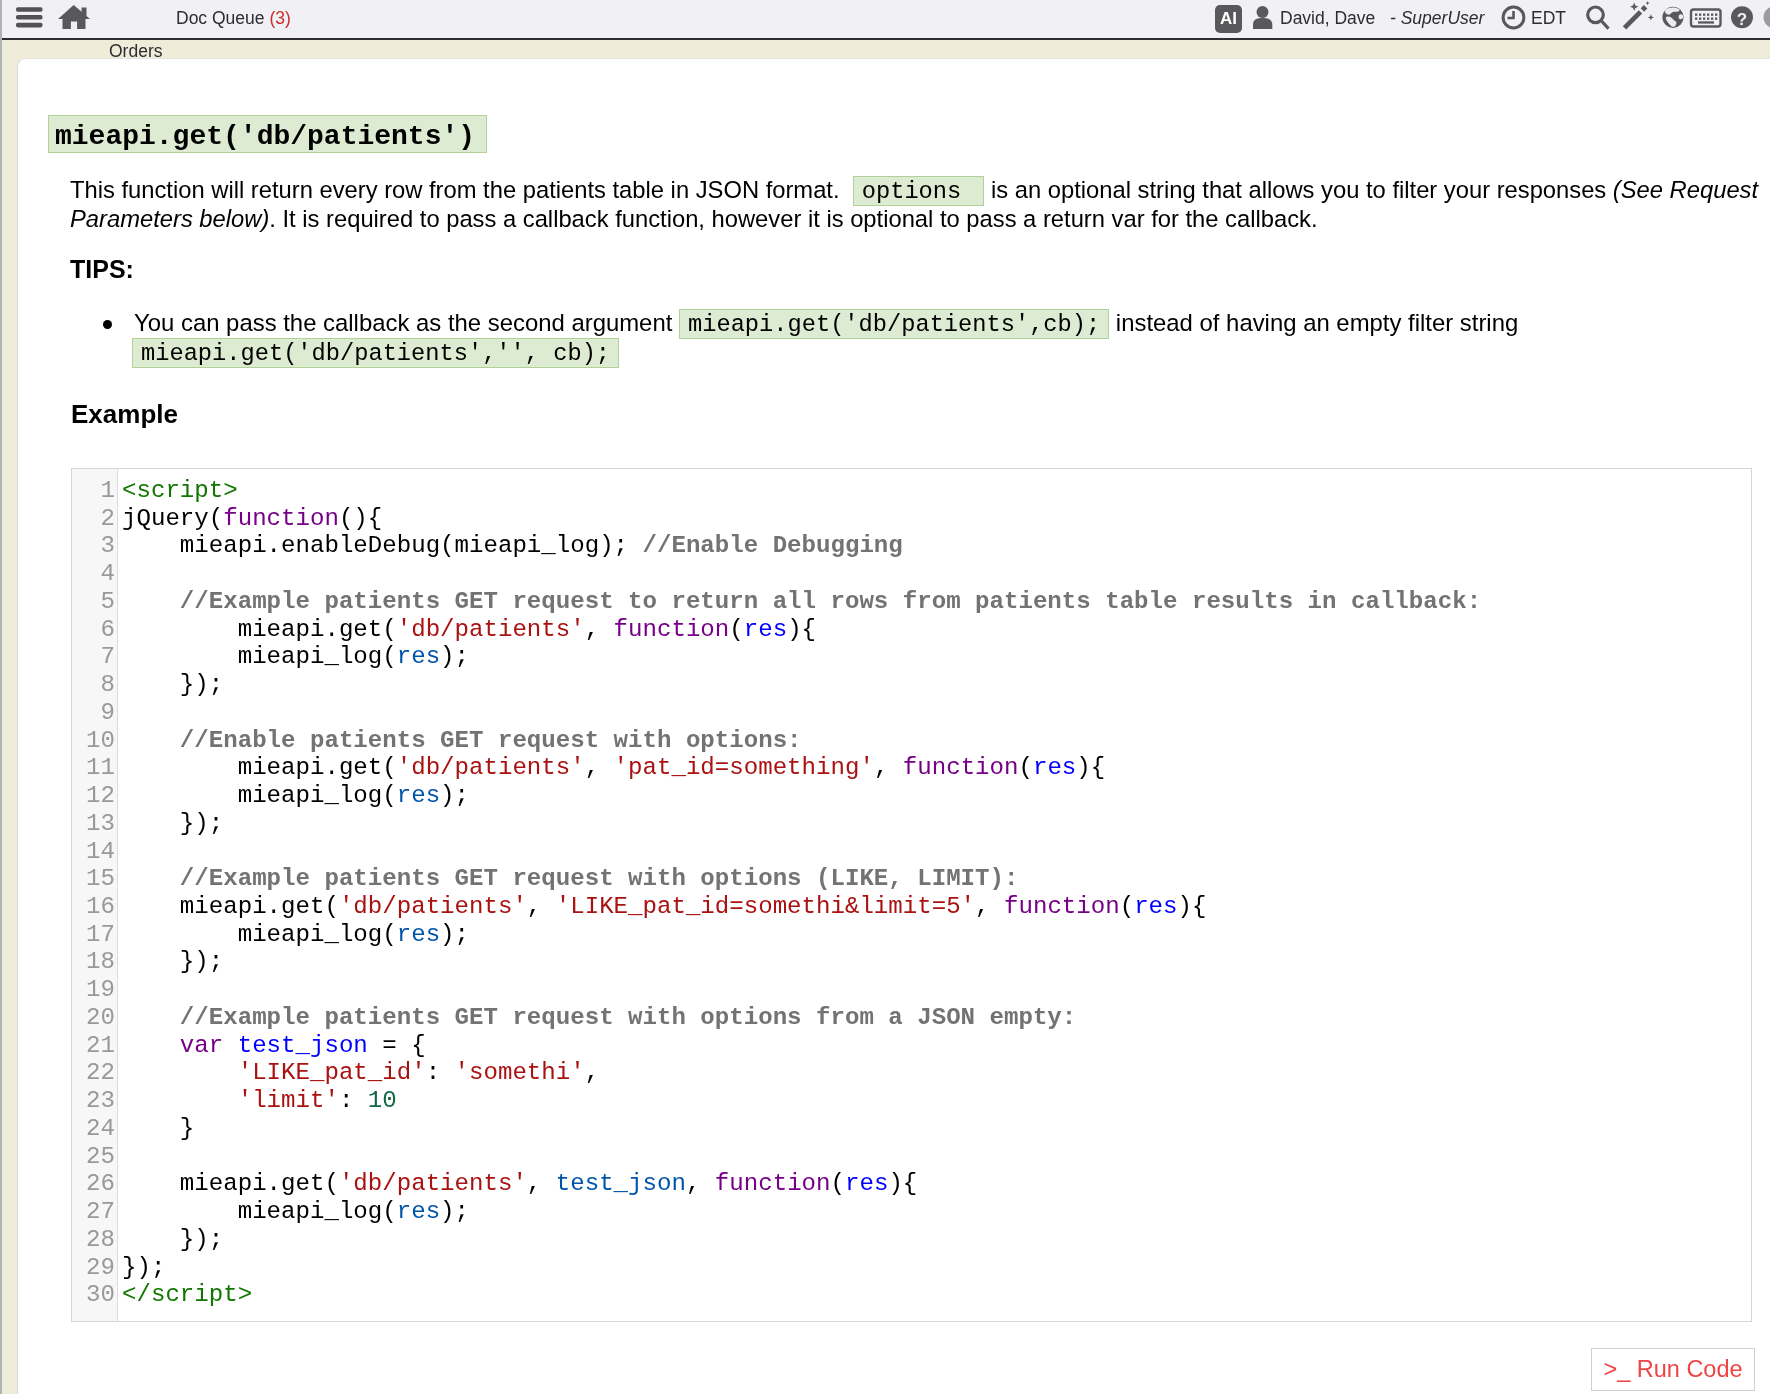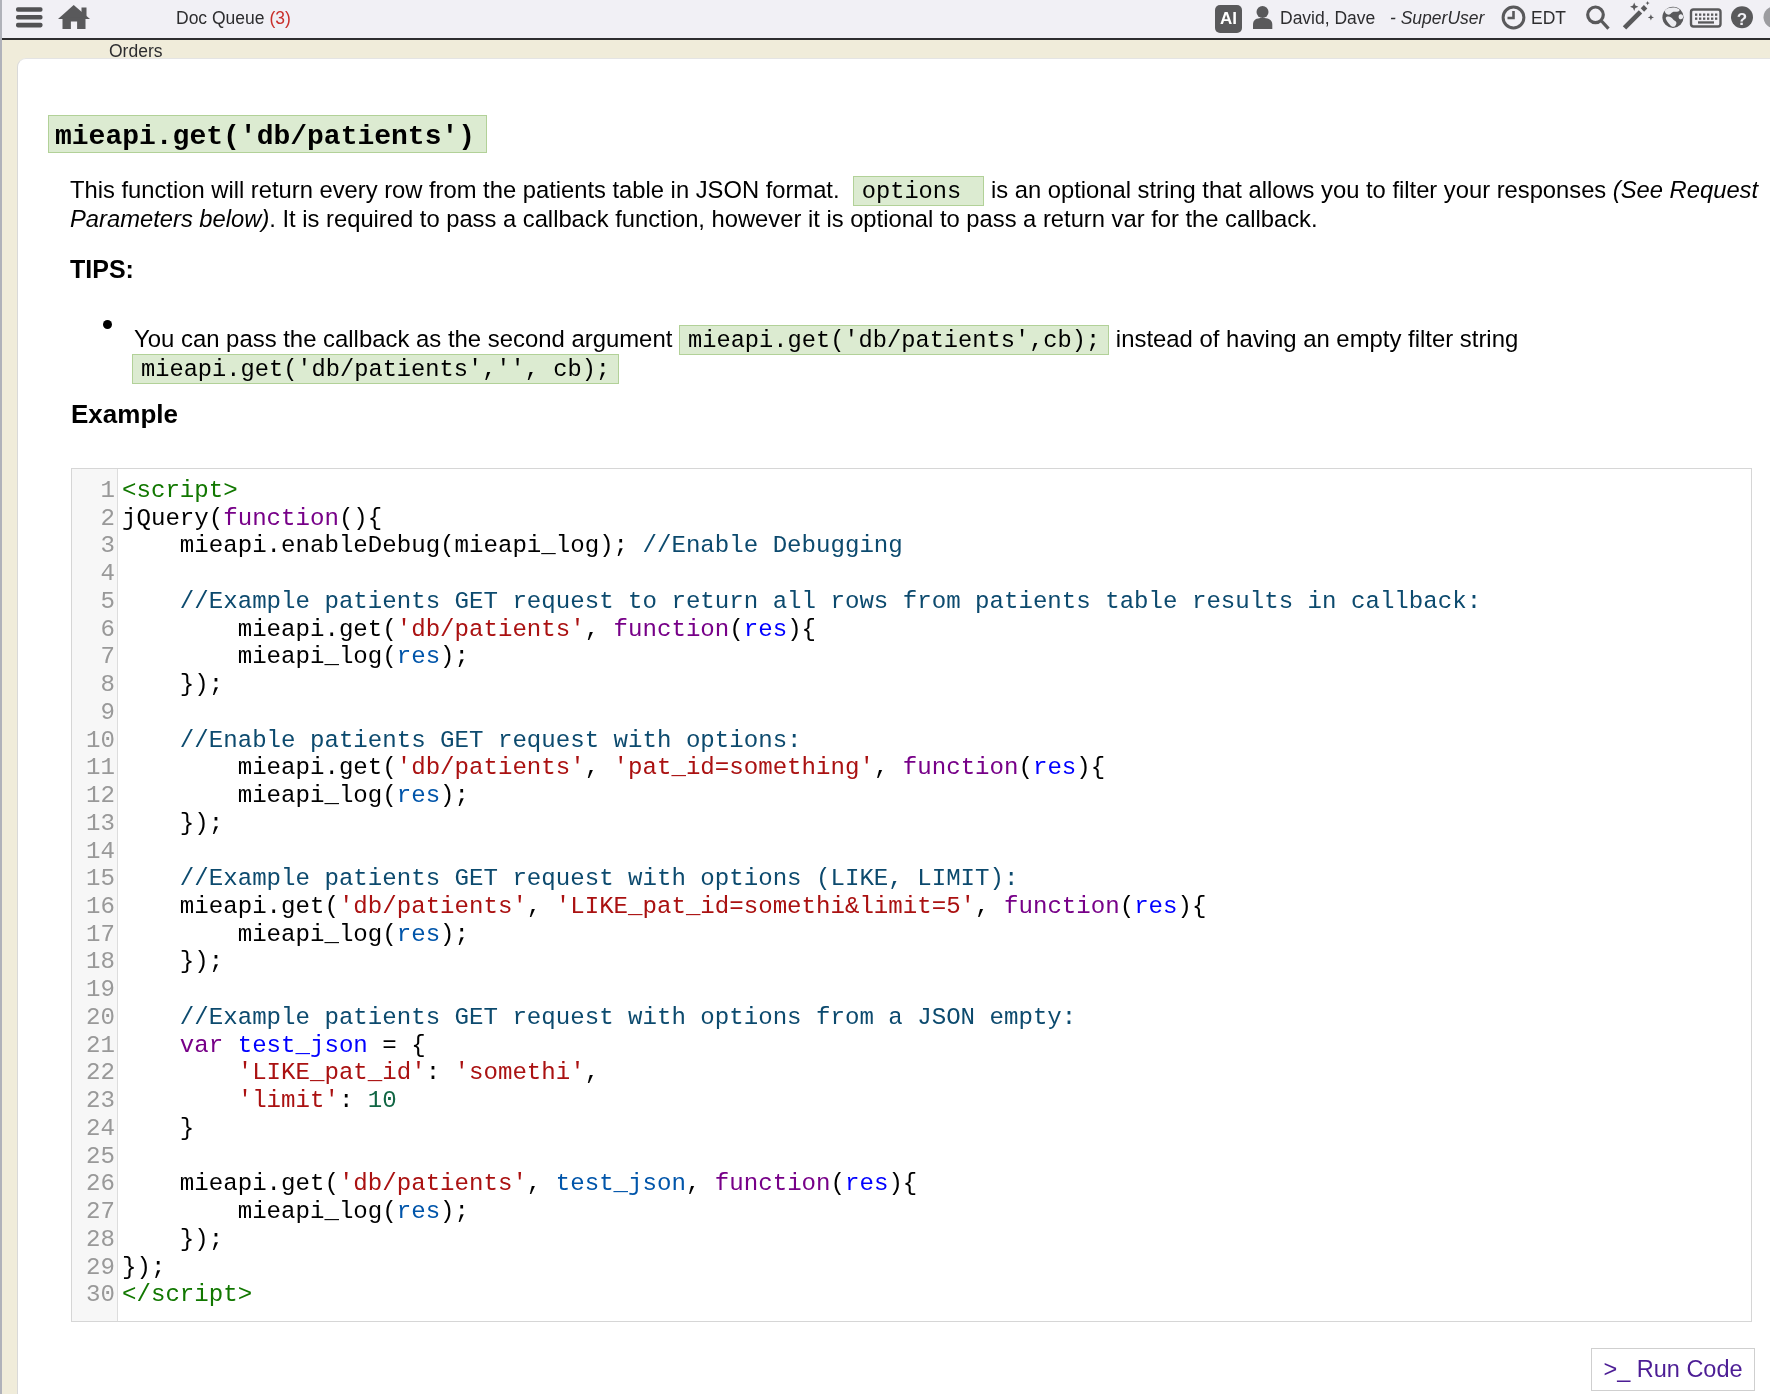--- a/index.html
+++ b/index.html
@@ -41,21 +41,21 @@
   .para {
     position:absolute; left:70px; top:176px; width:1786px;
     font-size:23.75px; line-height:28.05px; color:#000;
   }
   .ic {
     font-family:"Liberation Mono", monospace; font-size:23.7px; line-height:26px;
     background:#dcebd1; border:1.5px solid #b2d198; padding:1px 8px 0 8px;
   }
   .tips { position:absolute; left:70px; top:255px; font-size:25px; font-weight:bold; }
   .bullet {
-    position:absolute; left:134px; top:325px; width:1620px;
+    position:absolute; left:134px; top:309px; width:1620px;
     font-size:23.9px; line-height:28.2px;
   }
   .dot { position:absolute; left:103px; top:320px; width:9px; height:9px; border-radius:50%; background:#000; }
   .h2 { position:absolute; left:71px; top:399px; font-size:26px; font-weight:bold; }
 
   
   .cmwrap {
     position:absolute; left:71px; top:468px; width:1681px; height:854px;
     border:1px solid #d6d6d6; background:#fff;
     font-family:"Liberation Mono", monospace; font-size:24.1px; line-height:27.74px;
@@ -63,31 +63,31 @@
   .gut {
     position:absolute; left:0; top:0; bottom:0; width:46px;
     background:#f7f7f7; border-right:1px solid #ddd;
     color:#999; text-align:right; padding-top:8px;
   }
   .gut div { padding-right:2px; height:27.74px; }
   .codearea { position:absolute; left:47px; top:0; right:0; padding:8px 0 0 3px; color:#000; }
   .codearea div { height:27.74px; white-space:pre; }
   .tg { color:#117700; }
   .kw { color:#770088; }
-  .cmt { color:#0c4a6e; }
+  .cmt { color:#737373;font-weight:bold; }
   .str { color:#aa1111; }
   .df { color:#0000ff; }
   .v2 { color:#0055aa; }
   .num { color:#116644; }
 
   
   .runbtn {
     position:absolute; left:1591px; top:1348px; width:164px; height:43px;
     background:#fff; border:1.5px solid #cfcfcf;
-    font-size:23.5px; color:#4c1d95; text-align:center; line-height:40px;
+    font-size:23.5px; color:#ef4444; text-align:center; line-height:40px;
   }
 </style>
 </head>
 <body>
   <div class="leftstrip"></div>
   <div class="topbar">
     <span class="tb-item menutext" style="left:109px;margin-top:33px;">Orders</span>
     <span class="tb-item menutext" style="left:176px;text-align:right;">Doc Queue <span class="red">(3)</span></span>
     <span class="tb-item menutext" style="left:1280px;">David, Dave</span>
     <span class="tb-item menutext" style="left:1390px; font-style:italic;">- SuperUser</span>

